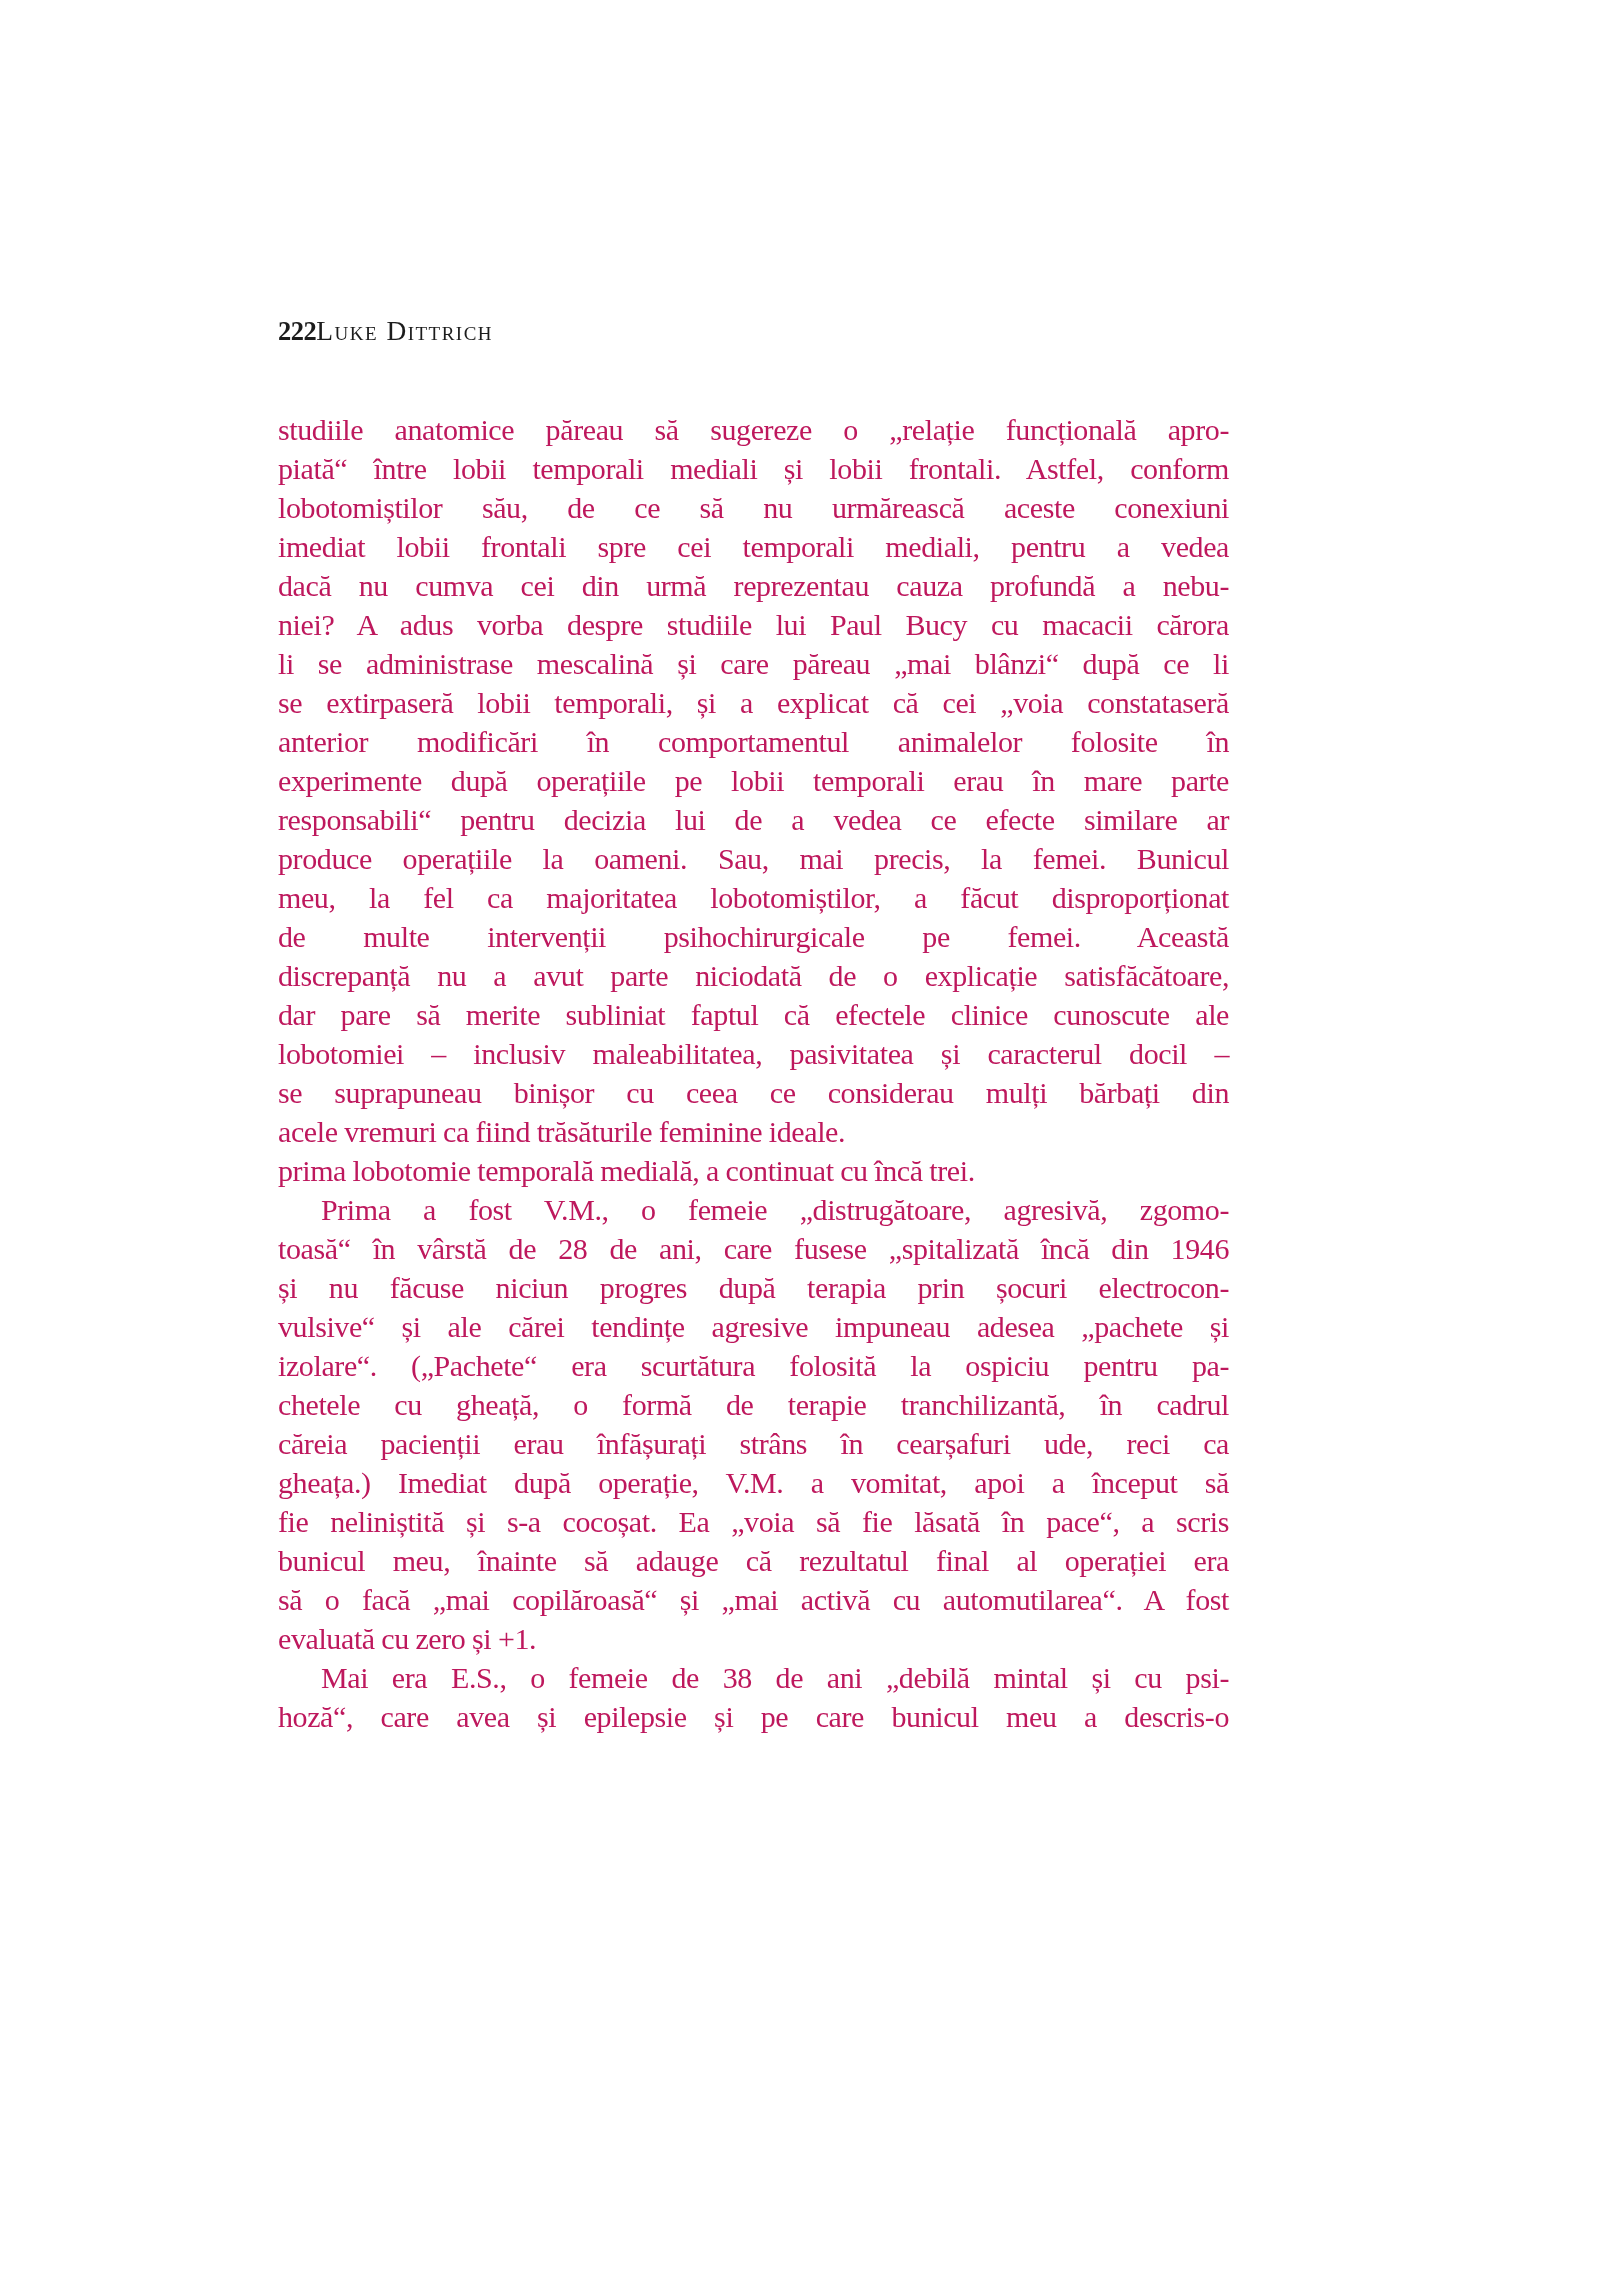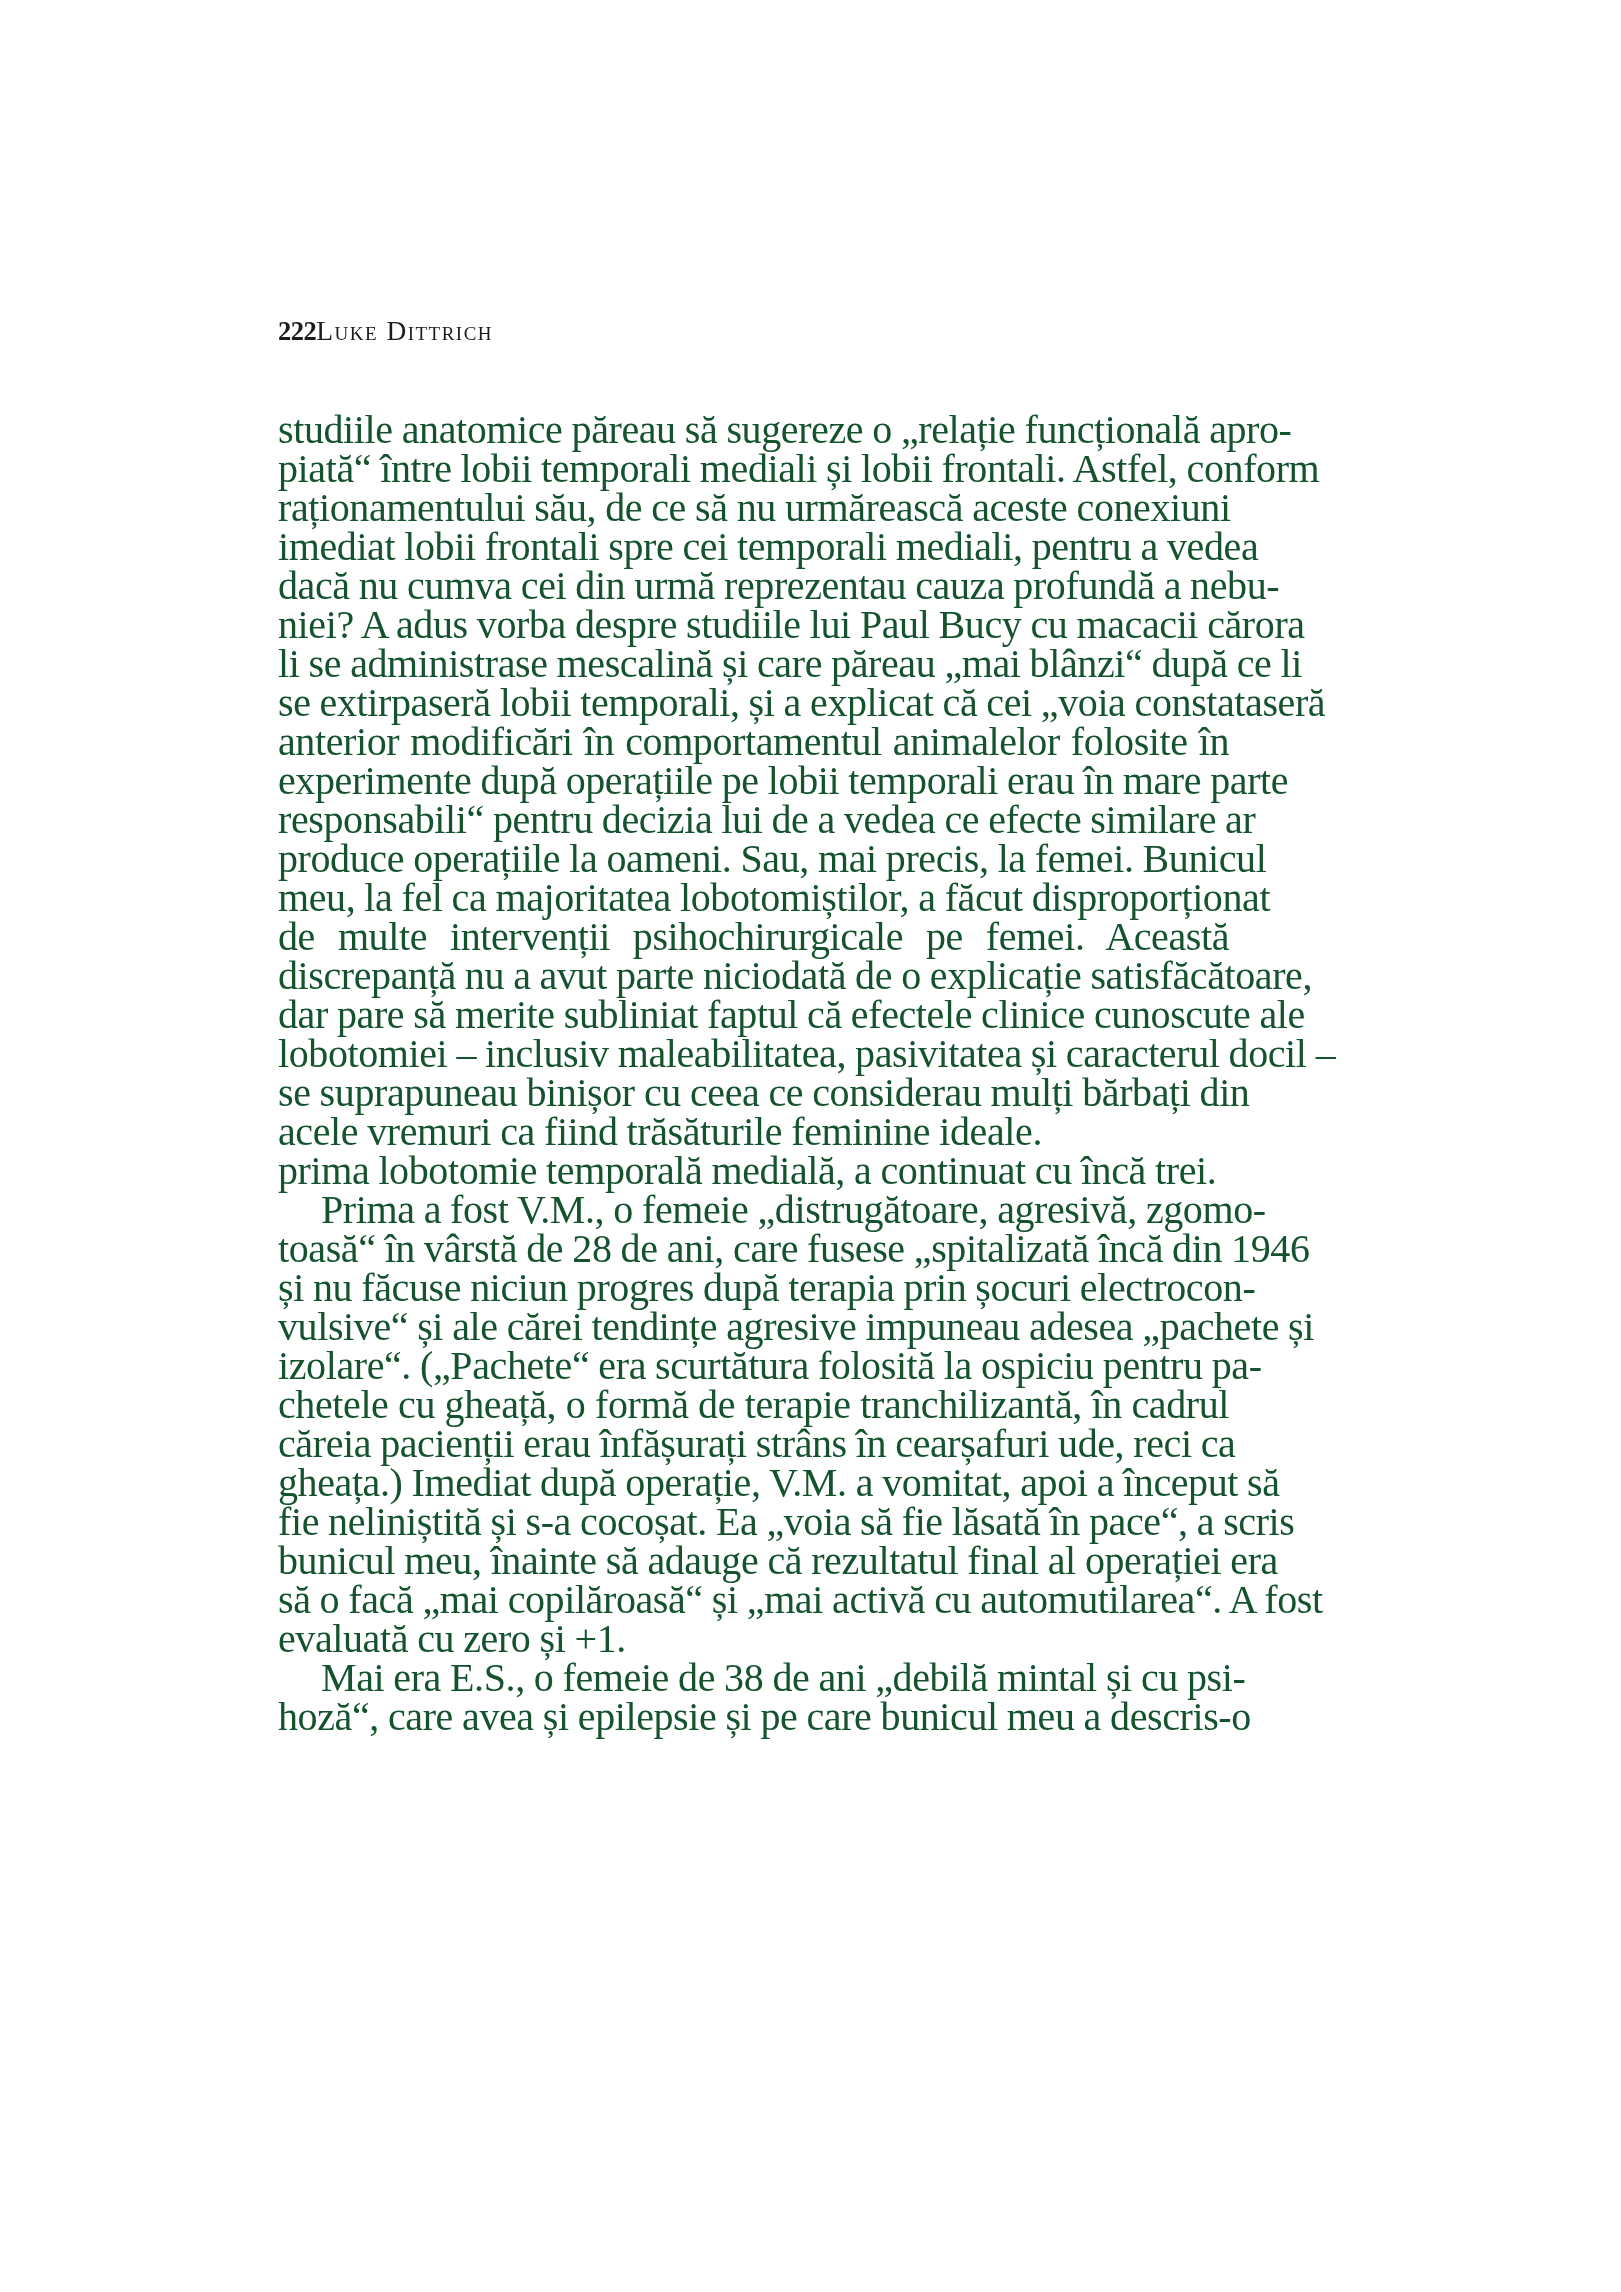--- a/index.html
+++ b/index.html
@@ -40,23 +40,23 @@
     .running-title {
       font-variant: small-caps;
       letter-spacing: 1.5px;
       font-size: 27.4px;
     }
     .body-text {
       position: absolute;
       left: 278px;
       top: 410px;
       width: 951px;
-      font-size: 40px;
+      font-size: 30px;
       line-height: 39px;
-      color: #14532d;
+      color: #be185d;
     }
     .line {
       display: block;
       white-space: nowrap;
       text-align: justify;
       text-align-last: justify;
       height: 39px;
       letter-spacing: -0.4px;
       word-spacing: -0.5px;
     }
@@ -75,21 +75,21 @@
   <div class="running-head">
     <span class="page-number">222</span>
     <span class="running-title">Luke Dittrich</span>
   </div>
 
   <div class="body-text">
 
     <div>
       <span class="line">studiile anatomice păreau să sugereze o „relație funcțională apro-</span>
       <span class="line">piată“ între lobii temporali mediali și lobii frontali. Astfel, conform</span>
-      <span class="line">raționamentului său, de ce să nu urmărească aceste conexiuni</span>
+      <span class="line">lobotomiștilor său, de ce să nu urmărească aceste conexiuni</span>
       <span class="line">imediat lobii frontali spre cei temporali mediali, pentru a vedea</span>
       <span class="line">dacă nu cumva cei din urmă reprezentau cauza profundă a nebu-</span>
       <span class="line">niei? A adus vorba despre studiile lui Paul Bucy cu macacii cărora</span>
       <span class="line">li se administrase mescalină și care păreau „mai blânzi“ după ce li</span>
       <span class="line">se extirpaseră lobii temporali, și a explicat că cei „voia constataseră</span>
       <span class="line">anterior modificări în comportamentul animalelor folosite în</span>
       <span class="line">experimente după operațiile pe lobii temporali erau în mare parte</span>
       <span class="line">responsabili“ pentru decizia lui de a vedea ce efecte similare ar</span>
       <span class="line">produce operațiile la oameni. Sau, mai precis, la femei. Bunicul</span>
       <span class="line">meu, la fel ca majoritatea lobotomiștilor, a făcut disproporționat</span>

